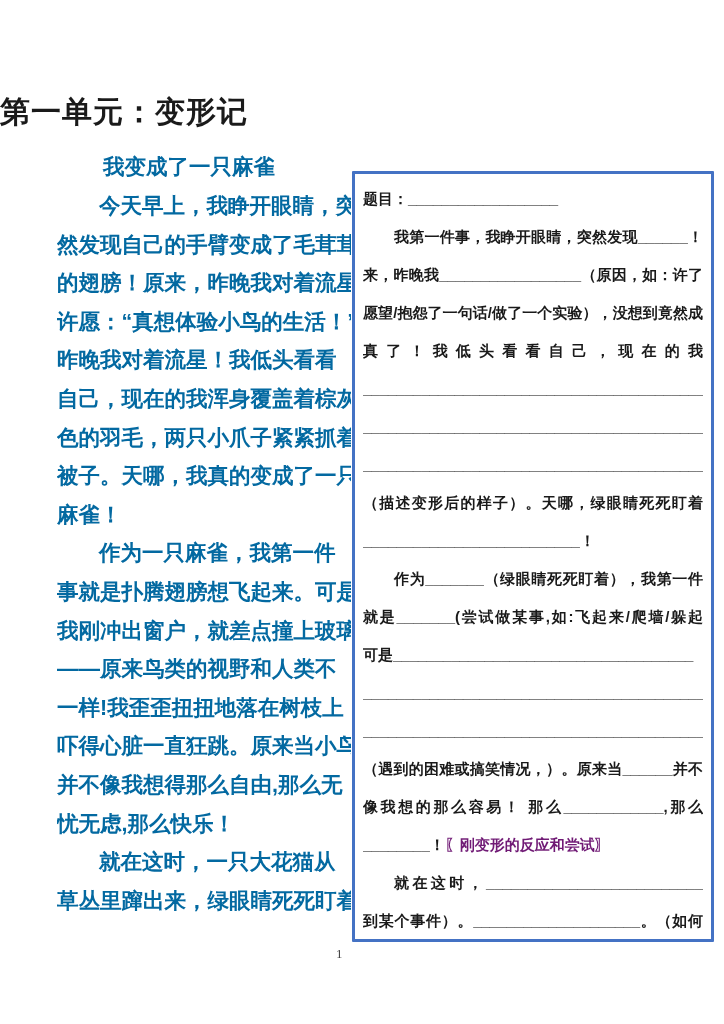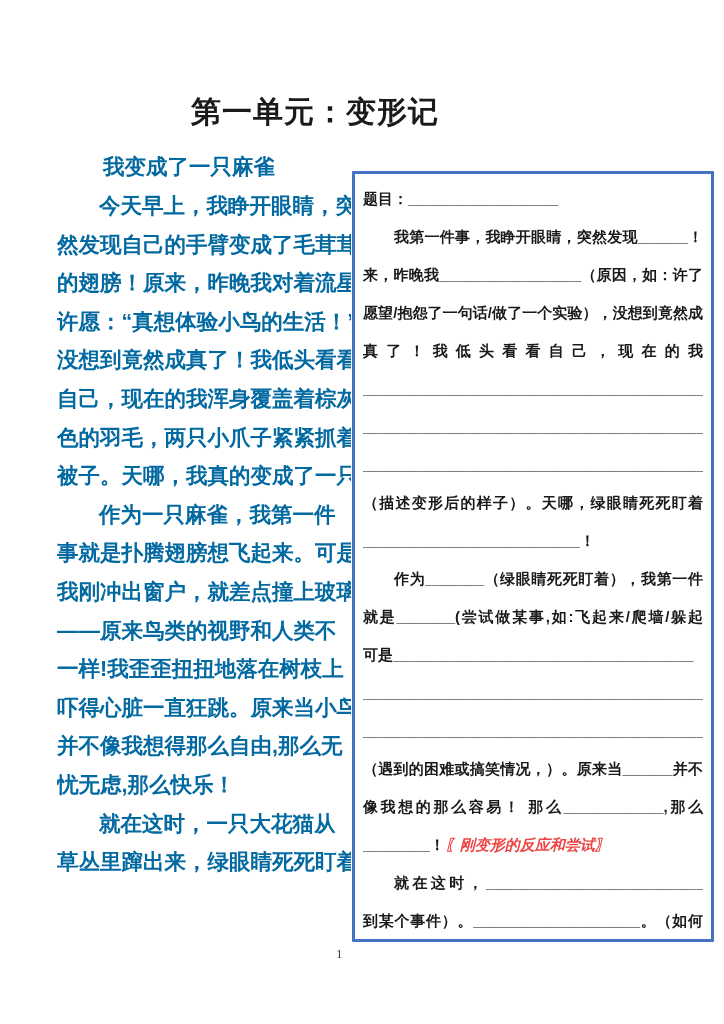--- a/index.html
+++ b/index.html
@@ -3,21 +3,21 @@
 <meta charset="utf-8">
 <style>
   html,body{margin:0;padding:0;}
   body{
     width:724px;height:1024px;background:#ffffff;position:relative;
     font-family:"Liberation Sans","DejaVu Sans",sans-serif;
     color:#1a1a1a;overflow:hidden;
   }
   .doc-title{
     position:absolute;top:90px;left:0;width:630px;
-    text-align:center;font-size:30px;font-weight:bold;line-height:44px;
+    text-align:left;font-size:30px;font-weight:bold;line-height:44px;
     letter-spacing:1px;
   }
   
   .left-col{
     position:absolute;left:57px;top:147px;width:294px;
     font-size:21.5px;font-weight:bold;color:#0369a1;
   }
   .left-col .heading{
     padding-left:46px;line-height:40px;height:40px;white-space:nowrap;
   }
@@ -31,42 +31,43 @@
     box-sizing:border-box;border:3px solid #4472C4;border-radius:1px;
     padding:6px 8px 0 8px;
     font-size:15px;font-weight:bold;color:#1a1a1a;
   }
   .wbox .tline{
     line-height:38px;height:38px;overflow:hidden;
   }
   .wbox .tline.center{}
   .wbox .tline.indent{padding-left:31px;}
   .wbox .tline.justify{text-align:justify;text-align-last:justify;}
-  .wbox .blue{color:#ef4444;font-style:italic;}
+  .wbox .blue{color:#701a75;}
   .page-num{
     position:absolute;left:336px;top:946px;width:50px;
     font-size:13px;color:#444;font-family:"Liberation Serif","DejaVu Serif",serif;
   }
 </style>
 </head>
 <body>
 
 <div class="doc-title">第一单元：变形记</div>
 
 <div class="left-col">
   <div class="heading">我变成了一只麻雀</div>
   <div>
       <div class="tline indent"><span>今天早上，我睁开眼睛，突</span></div>
       <div class="tline"><span>然发现自己的手臂变成了毛茸茸</span></div>
       <div class="tline"><span>的翅膀！原来，昨晚我对着流星</span></div>
       <div class="tline"><span>许愿：“真想体验小鸟的生活！”，</span></div>
-      <div class="tline"><span>没想到竟然成真了！我低头看看</span></div>
+      <div class="tline"><span>昨晚我对着流星！我低头看看</span></div>
       <div class="tline"><span>自己，现在的我浑身覆盖着棕灰</span></div>
       <div class="tline"><span>色的羽毛，两只小爪子紧紧抓着</span></div>
       <div class="tline"><span>被子。天哪，我真的变成了一只</span></div>
+      <div class="tline"><span>麻雀！</span></div>
       <div class="tline indent"><span>作为一只麻雀，我第一件</span></div>
       <div class="tline"><span>事就是扑腾翅膀想飞起来。可是</span></div>
       <div class="tline"><span>我刚冲出窗户，就差点撞上玻璃</span></div>
       <div class="tline"><span>——原来鸟类的视野和人类不</span></div>
       <div class="tline"><span>一样!我歪歪扭扭地落在树枝上，</span></div>
       <div class="tline"><span>吓得心脏一直狂跳。原来当小鸟</span></div>
       <div class="tline"><span>并不像我想得那么自由,那么无</span></div>
       <div class="tline"><span>忧无虑,那么快乐！</span></div>
       <div class="tline indent"><span>就在这时，一只大花猫从</span></div>
       <div class="tline"><span>草丛里蹿出来，绿眼睛死死盯着</span></div>

